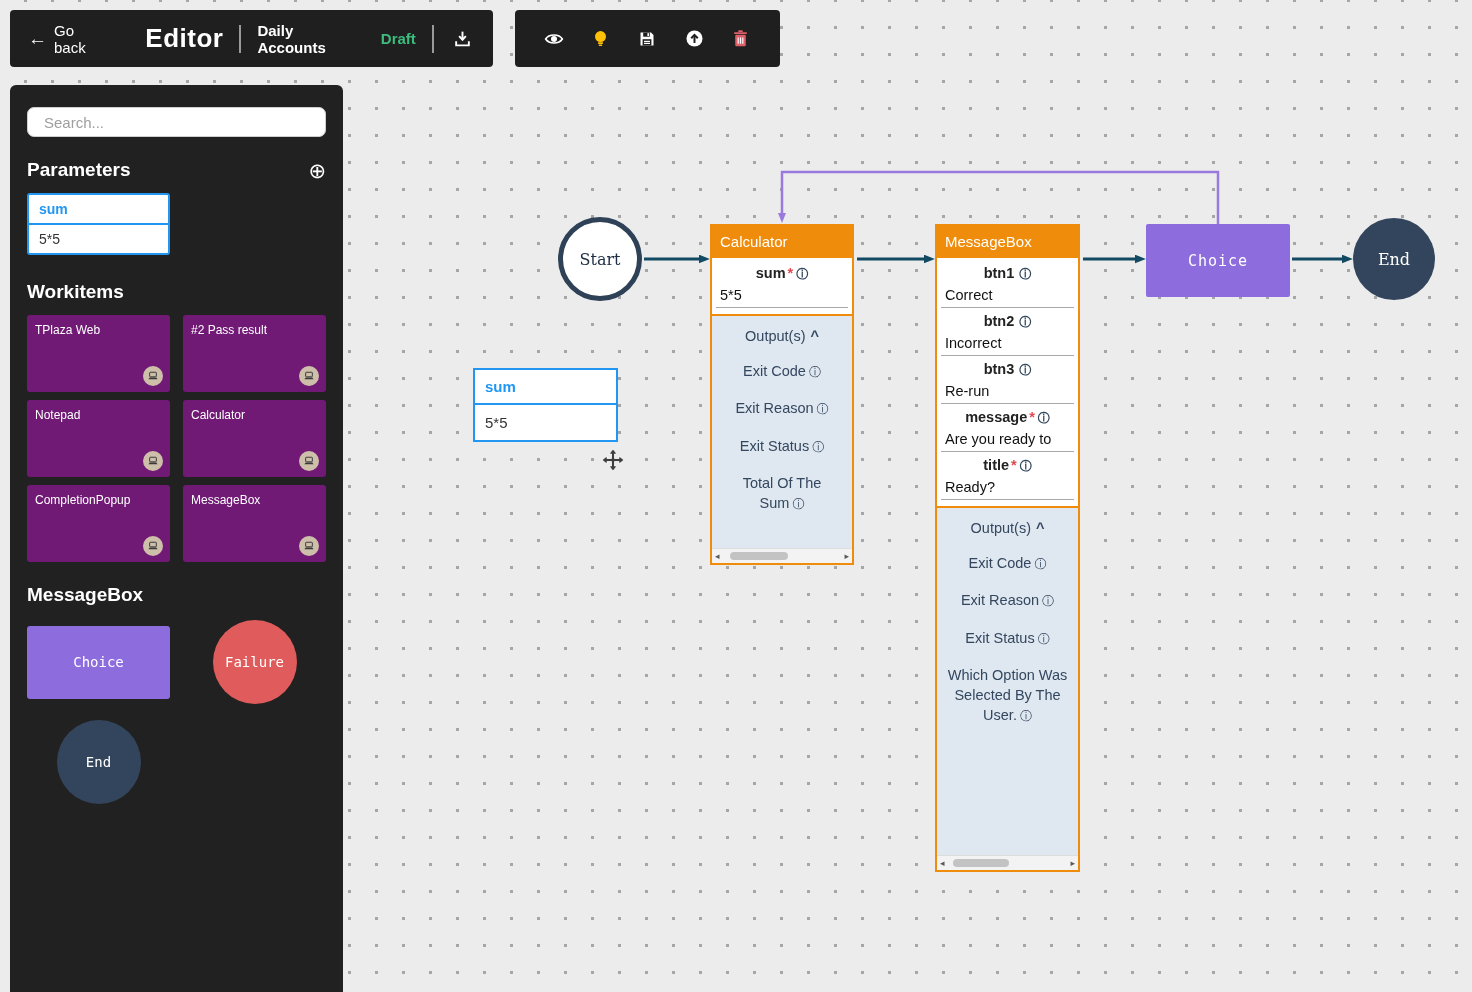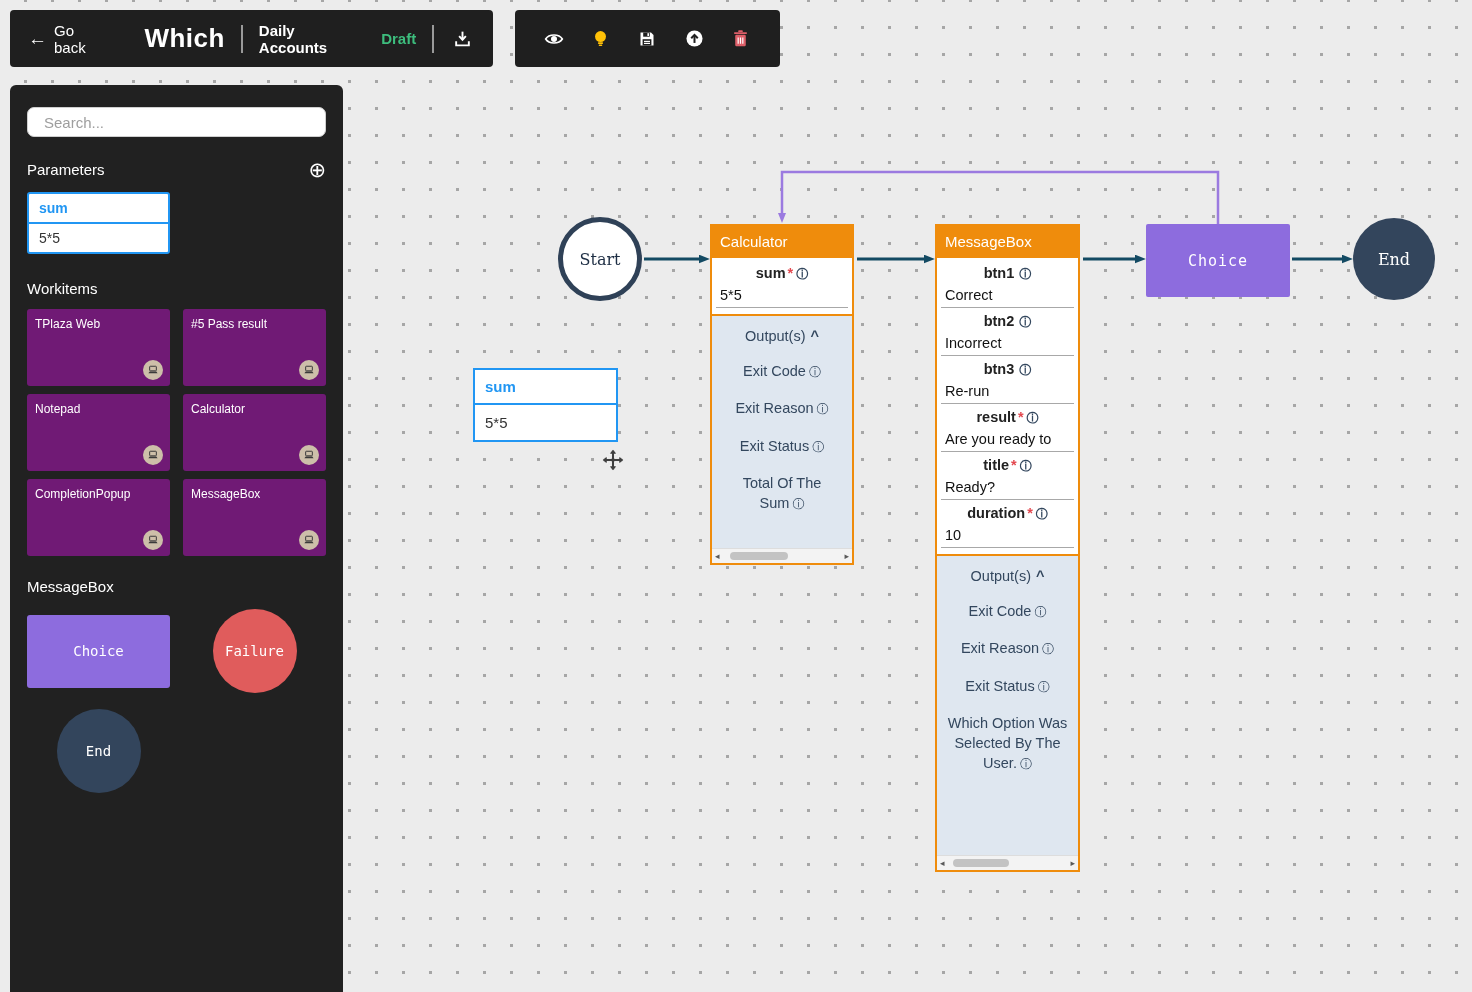--- a/index.html
+++ b/index.html
@@ -19,21 +19,21 @@
   .toolbar{position:absolute;left:515px;top:10px;width:265px;height:57px;background:#1f1f1f;
            border-radius:4px;display:flex;align-items:center;justify-content:space-around;padding:0 16px;box-sizing:border-box;}
   .tool-btn{width:26px;height:26px;display:flex;align-items:center;justify-content:center;cursor:pointer;}
   
   .sidebar{position:absolute;left:10px;top:85px;width:333px;height:907px;background:#212121;
            border-radius:6px 6px 0 0;padding:22px 17px;box-sizing:border-box;color:#fff;}
   .search{width:100%;height:30px;border:1px solid #cfcfcf;border-radius:7px;font-size:15px;
           padding:0 16px;box-sizing:border-box;color:#444;outline:none;font-family:inherit;}
   .search::placeholder{color:#9e9e9e;}
   .section-head{display:flex;align-items:center;justify-content:space-between;margin:22px 0 12px;}
-  .section-title{font-size:15px;font-weight:normal;}
+  .section-title{font-size:19px;font-weight:bold;}
   .add-icon{font-size:21px;line-height:1;cursor:pointer;font-weight:normal;}
   .param-card{width:143px;background:#fff;border:2px solid #2196f3;border-radius:3px;box-sizing:border-box;cursor:grab;}
   .param-name{color:#2196f3;font-weight:bold;font-size:14px;padding:6px 10px;border-bottom:2px solid #2196f3;}
   .param-value{color:#333;font-size:14px;padding:6px 10px;}
   .wi-grid{display:grid;grid-template-columns:143px 143px;gap:8px 13px;margin-bottom:10px;}
   .workitem{position:relative;height:77px;background:#701a75;border-radius:3px;color:#fff;
             font-size:12px;padding:8px 8px 0;box-sizing:border-box;cursor:grab;}
   .wi-badge{position:absolute;right:7px;bottom:6px;width:20px;height:20px;border-radius:50%;
             background:#cdbfa9;display:flex;align-items:center;justify-content:center;}
   .tr-grid{display:grid;grid-template-columns:143px 143px;gap:16px 13px;justify-items:center;align-items:center;margin-top:14px;}
@@ -100,21 +100,21 @@
     <path d="M1083,259 H1136" stroke="#134a63" stroke-width="3" fill="none" marker-end="url(#arrow-dark)"></path>
     <path d="M1292,259 H1343" stroke="#134a63" stroke-width="3" fill="none" marker-end="url(#arrow-dark)"></path>
     <path d="M1218,224 V172 H782 V214" stroke="#9b7ae0" stroke-width="2.5" fill="none" marker-end="url(#arrow-purple)"></path>
   </svg>
 
   <header class="topbar">
     <span class="goback">
       <span class="back-arrow">←</span>
       <span>Go back</span>
     </span>
-    <span class="app-title">Which</span>
+    <span class="app-title">Editor</span>
     <span class="vdiv"></span>
     <span class="wf-name">Daily Accounts</span>
     <span class="wf-status">Draft</span>
     <span class="vdiv"></span>
     <span class="tool-btn">
       <svg width="19" height="19" viewBox="0 0 18 18">
         <path d="M3,11.5 V15.5 H15 V11.5" stroke="#fff" stroke-width="1.8" fill="none"></path>
         <path d="M9,2.5 V9.8" stroke="#fff" stroke-width="1.8" fill="none"></path>
         <path d="M5.8,6.8 L9,10.2 L12.2,6.8" stroke="#fff" stroke-width="1.8" fill="none"></path>
       </svg>
@@ -181,21 +181,21 @@
       <div class="workitem">
         <span>TPlaza Web</span>
         <span class="wi-badge">
           <svg viewBox="0 0 14 12" width="12" height="10">
               <rect x="3" y="1.5" width="8" height="5.5" rx="0.8" fill="none" stroke="#3a3a3a" stroke-width="1.2"></rect>
               <path d="M1.5,9.8 H12.5 L11,7.8 H3 Z" fill="#3a3a3a"></path>
             </svg>
         </span>
       </div>
       <div class="workitem">
-        <span>#5 Pass result</span>
+        <span>#2 Pass result</span>
         <span class="wi-badge">
           <svg viewBox="0 0 14 12" width="12" height="10">
               <rect x="3" y="1.5" width="8" height="5.5" rx="0.8" fill="none" stroke="#3a3a3a" stroke-width="1.2"></rect>
               <path d="M1.5,9.8 H12.5 L11,7.8 H3 Z" fill="#3a3a3a"></path>
             </svg>
         </span>
       </div>
       <div class="workitem">
         <span>Notepad</span>
         <span class="wi-badge">
@@ -312,35 +312,29 @@
         <input class="field-input" value="Incorrect" style="">
       </div>
       <div class="field">
         <div class="field-label">
           <span>btn3</span><span class="req"></span><span class="info">ⓘ</span>
         </div>
         <input class="field-input" value="Re-run" style="">
       </div>
       <div class="field">
         <div class="field-label">
-          <span>result</span><span class="req">*</span><span class="info">ⓘ</span>
+          <span>message</span><span class="req">*</span><span class="info">ⓘ</span>
         </div>
         <input class="field-input" value="Are you ready to" style="">
       </div>
       <div class="field">
         <div class="field-label">
           <span>title</span><span class="req">*</span><span class="info">ⓘ</span>
         </div>
         <input class="field-input" value="Ready?" style="">
-      </div>
-      <div class="field">
-        <div class="field-label">
-          <span>duration</span><span class="req">*</span><span class="info">ⓘ</span>
-        </div>
-        <input class="field-input" value="10" style="">
       </div>
     </div>
     <div class="outputs">
       <div class="outputs-title">
         <span>Output(s)</span><span class="caret">^</span>
       </div>
       <div class="out-item">
         <span>Exit Code</span><span class="info">ⓘ</span>
       </div>
       <div class="out-item">

